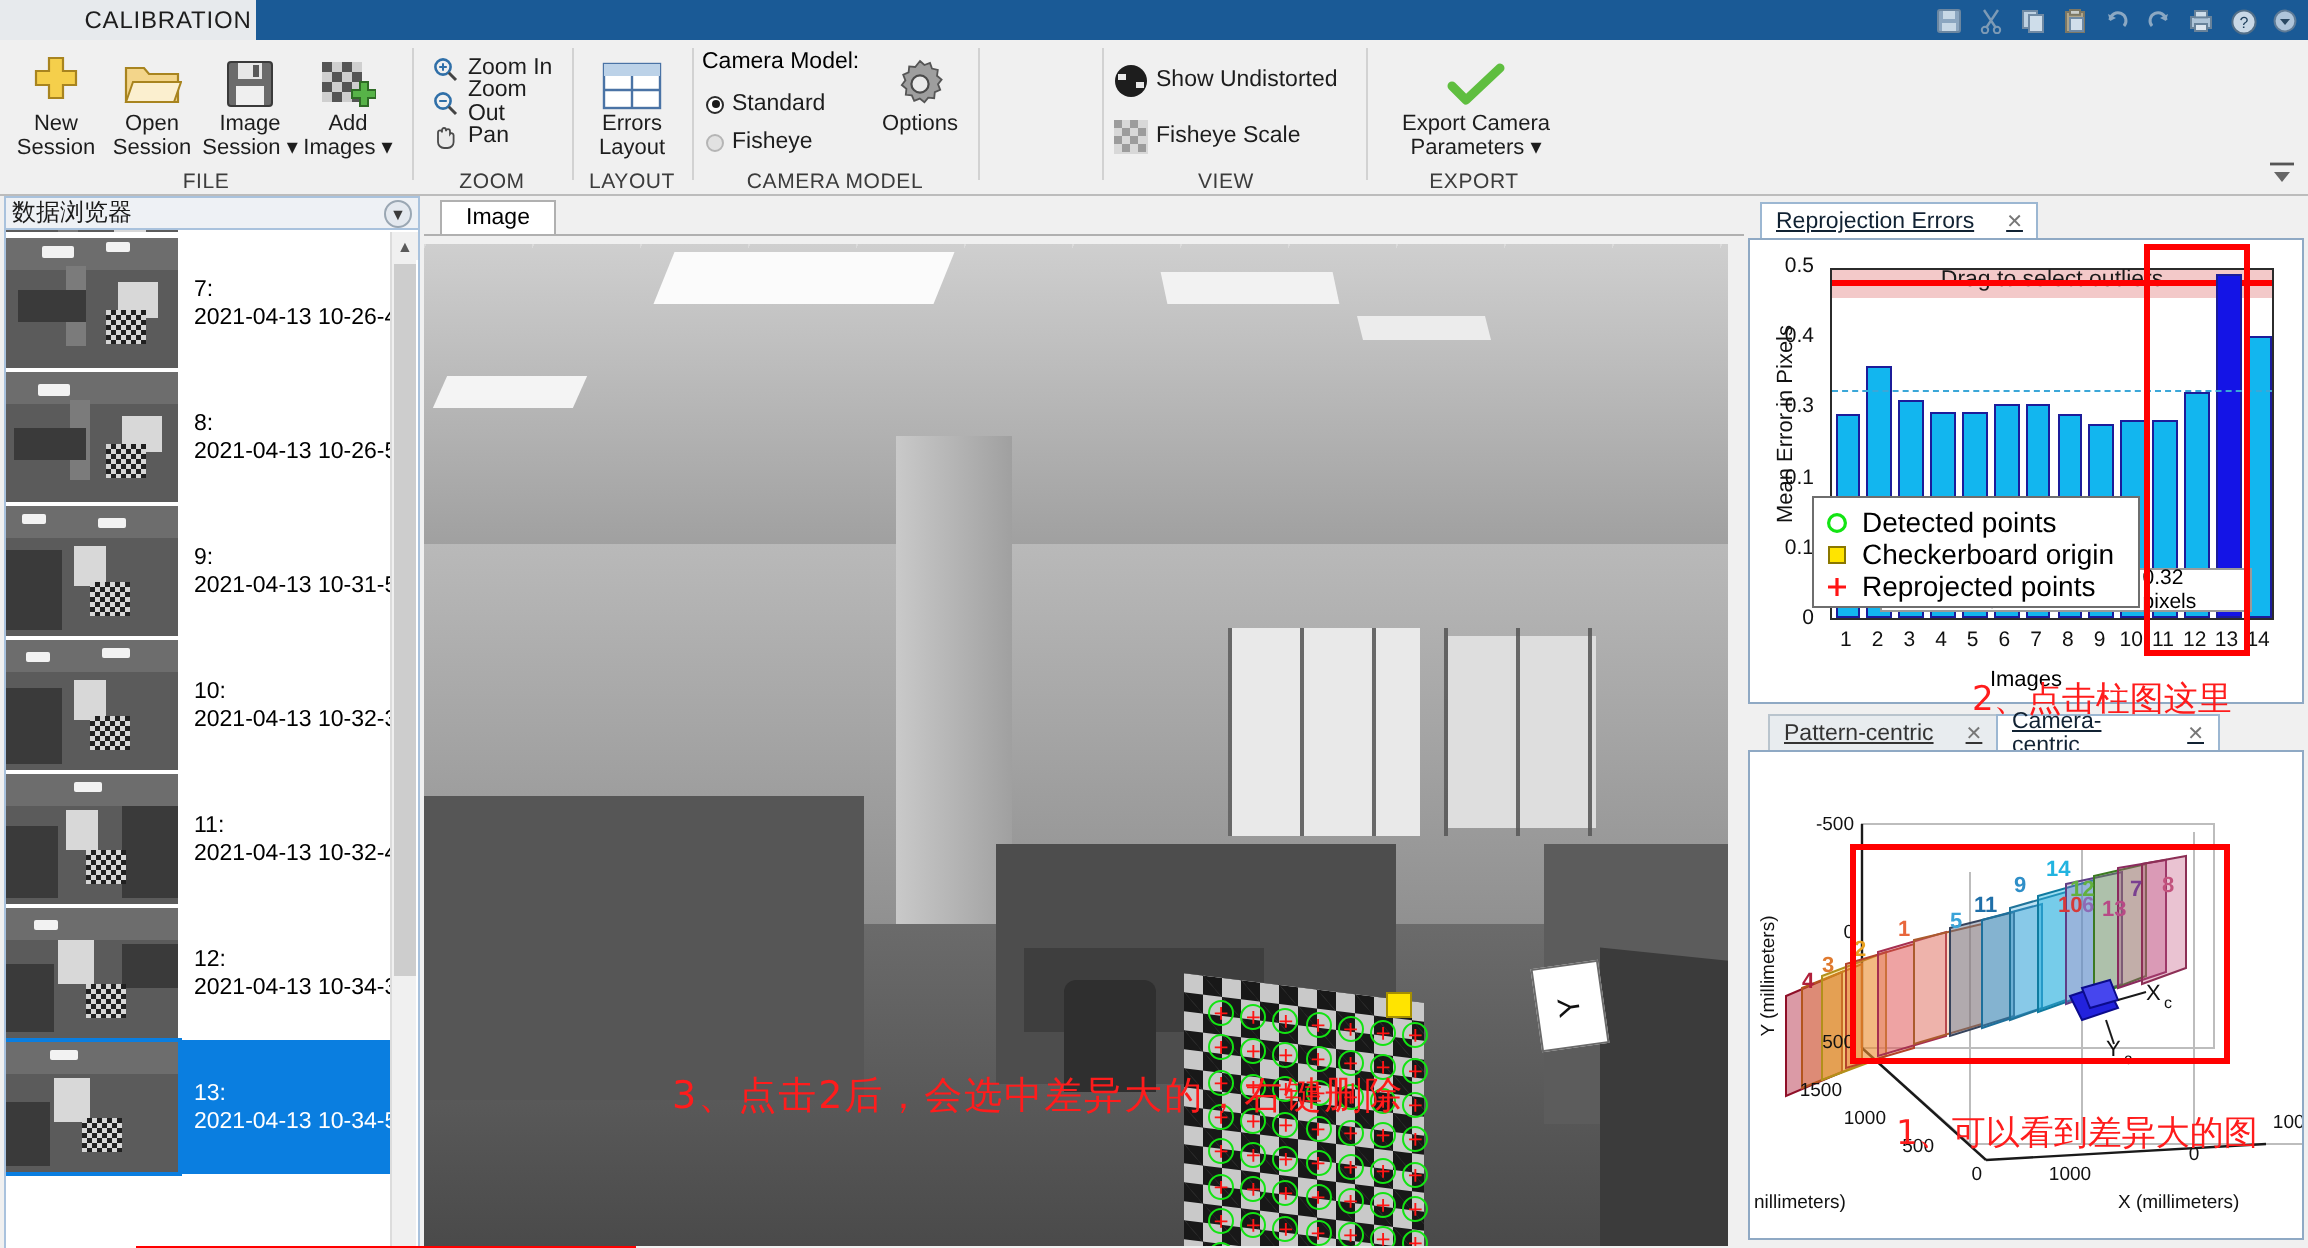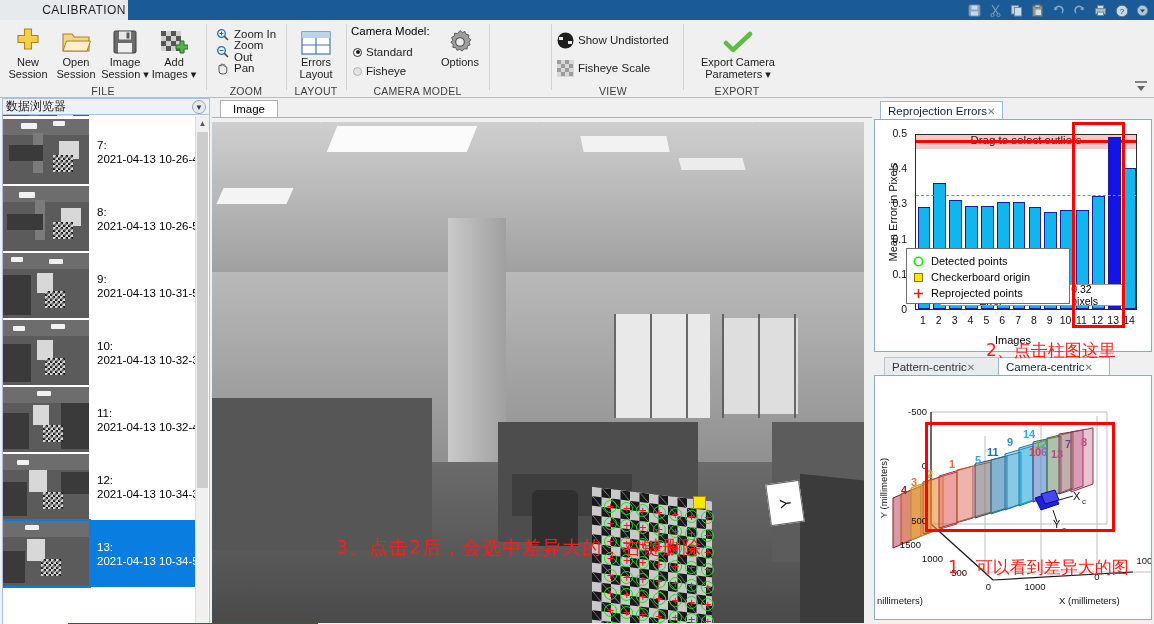--- a/index.html
+++ b/index.html
@@ -200,39 +200,39 @@
     font-size:15px; color:#111; font-weight:400;
   }
   #lbl-Y{ left:556px; top:360px; width:34px; height:42px; transform:rotate(-8deg); }
   #lbl-Y span{ transform:rotate(-90deg); display:inline-block; }
 
   #legend{
     position:absolute; left:694px; top:130px; width:164px; height:56px;
     background:#fff; border:1px solid #6e6e6e;
     padding:4px 6px; z-index:12;
   }
-  .lg-row{ display:flex; align-items:center; gap:7px; height:16px; font-size:11px; }
+  .lg-row{ display:flex; align-items:center; gap:7px; height:16px; font-size:14px; }
   .lg-sym{ width:11px; height:11px; display:flex; align-items:center; justify-content:center; }
 
   #note3{
     position:absolute; left:336px; top:535px; width:420px; height:30px;
     color:#ff1c1c; font-size:19px; letter-spacing:1px; z-index:20;
     font-family:"DejaVu Sans", sans-serif;
   }
 
   
   #right-top{
     position:absolute; left:872px; top:98px; width:282px; height:256px; background:#f0f0f0;
   }
   .panel-tabbar{ position:absolute; left:0; top:0; width:100%; height:22px; }
   .ptab{
     position:absolute; top:3px; height:19px; background:#fff;
     border:1px solid #9cb7d2; border-bottom:none;
-    display:flex; align-items:center; gap:0; padding:0 7px;
-    font-size:11.5px; color:#123;
+    display:flex; align-items:center; gap:16px; padding:0 7px;
+    font-size:11.5px; color:#123;text-decoration:underline;
   }
   .ptab.inactive{ background:#e8ecef; border-color:#b9c4cd; color:#333; }
   .ptab .xx{ color:#777; font-size:10px; }
   .panel-body{
     position:absolute; left:2px; width:278px; background:#fff; border:1px solid #8fa9c4;
   }
   #chart-body{ top:21px; height:233px; }
 
   
   #chart{ position:absolute; left:0; top:0; width:100%; height:100%; }

